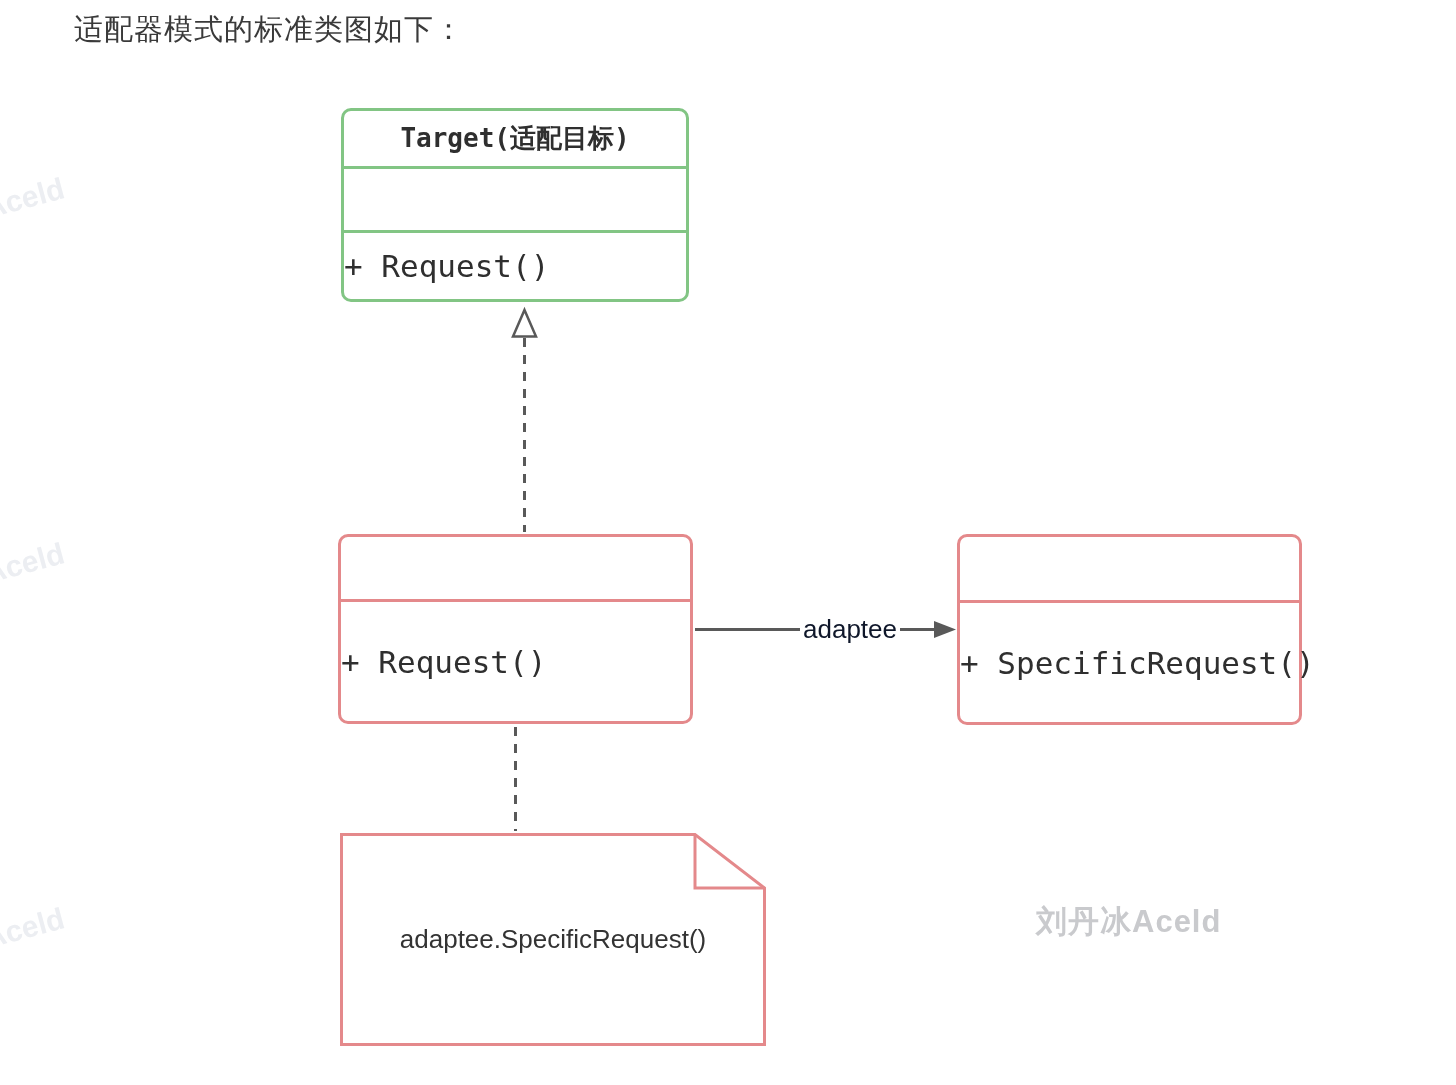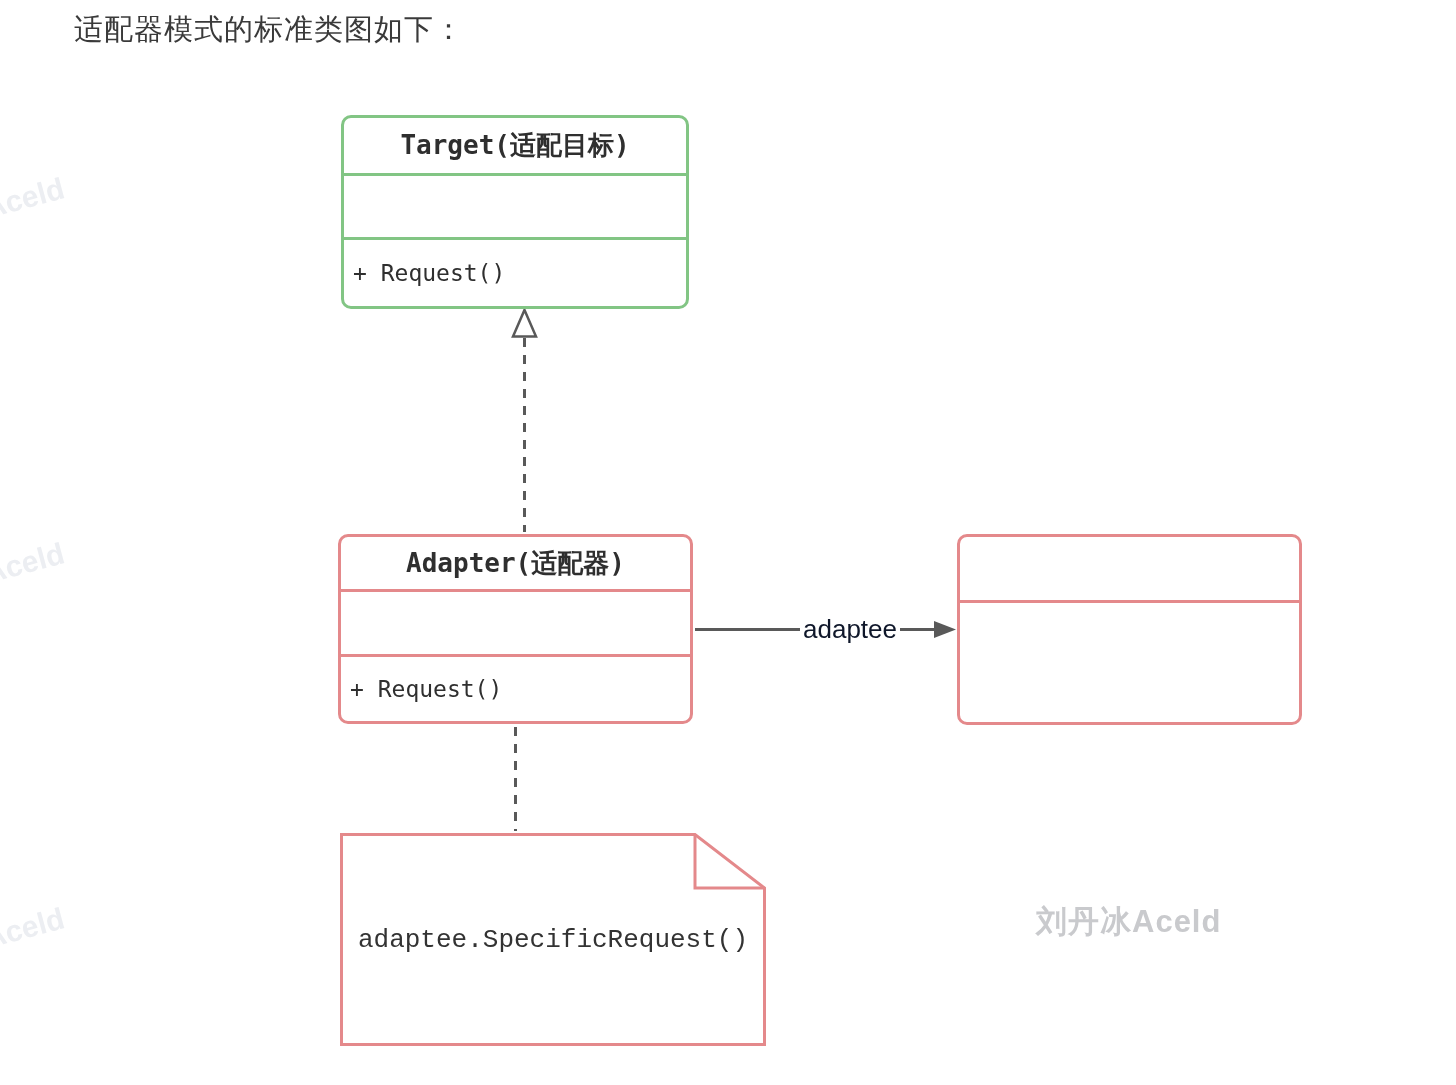--- a/index.html
+++ b/index.html
@@ -30,25 +30,25 @@
     font-family: "DejaVu Sans Mono", monospace; font-weight: bold;
     font-size: 26px; color: #2f2f2f;
     border-bottom: 3px solid;
   }
   .uml-attrs { flex: none; border-bottom: 3px solid; }
   .green .uml-title, .green .uml-attrs { border-color: #82c584; }
   .red   .uml-title, .red   .uml-attrs { border-color: #e4898b; }
   .uml-methods {
     flex: 1; display: flex; align-items: center;
     font-family: "DejaVu Sans Mono", monospace;
-    font-size: 23px; color: #2f2f2f; padding-left: 9px;
+    font-size: 31px; color: #2f2f2f; 
     white-space: pre;
   }
 
-  #class-target  { left: 341px; top: 115px; width: 348px; height: 194px; }
+  #class-target  { left: 341px; top: 108px; width: 348px; height: 194px; }
   #class-target .uml-title  { height: 58px; }
   #class-target .uml-attrs  { height: 64px; }
 
   #class-adapter { left: 338px; top: 534px; width: 355px; height: 190px; }
   #class-adapter .uml-title { height: 55px; }
   #class-adapter .uml-attrs { height: 65px; }
 
   #class-adaptee { left: 957px; top: 534px; width: 345px; height: 191px; }
   #class-adaptee .uml-title { height: 56px; }
   #class-adaptee .uml-attrs { height: 66px; }
@@ -62,21 +62,21 @@
     font-size: 26px; color: #0f172a; line-height: 37px;
   }
 
   
   .uml-note { position: absolute; left: 340px; top: 833px; width: 426px; height: 213px; }
   .uml-note svg { position: absolute; left: 0; top: 0; }
   .uml-note .note-text {
     position: absolute; inset: 0;
     display: flex; align-items: center; justify-content: center;
     font-size: 26px; color: #333333;
-    font-family: Liberation Mono, monospace;
+    font-family: Liberation Sans, sans-serif;
   }
 
   
   .corner-watermark {
     position: absolute; left: 1036px; top: 901px;
     font-size: 31px; font-weight: bold; color: #c9cacd;
     letter-spacing: 1px; white-space: nowrap;
   }
   .edge-watermark {
     position: absolute; left: -105px;
@@ -113,27 +113,27 @@
     <line x1="515.5" y1="727" x2="515.5" y2="831" stroke="#595959" stroke-width="3" stroke-dasharray="9 8"></line>
   </svg>
 
   <div class="uml-class green" id="class-target">
     <div class="uml-title">Target(适配目标)</div>
     <div class="uml-attrs"></div>
     <div class="uml-methods">+ Request()</div>
   </div>
 
   <div class="uml-class red" id="class-adapter">
-    <div class="uml-title">Adapter(适配器)</div>
     <div class="uml-attrs"></div>
     <div class="uml-methods">+ Request()</div>
   </div>
 
   <div class="uml-class red" id="class-adaptee">
     <div class="uml-attrs"></div>
+    <div class="uml-methods">+ SpecificRequest()</div>
   </div>
 
   <span class="assoc-label">adaptee</span>
 
   <div class="uml-note">
     <svg width="426" height="213" viewBox="0 0 426 213">
       <path d="M 1.5 1.5 H 355 L 424.5 55 V 211.5 H 1.5 Z" fill="#ffffff" stroke="#e4898b" stroke-width="3"></path>
       <path d="M 355 1.5 V 55 H 424.5" fill="none" stroke="#e4898b" stroke-width="3"></path>
     </svg>
     <div class="note-text">adaptee.SpecificRequest()</div>

